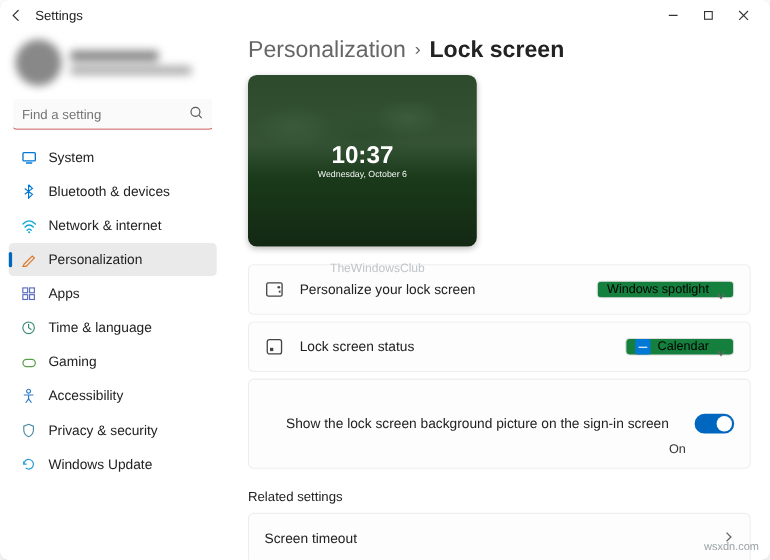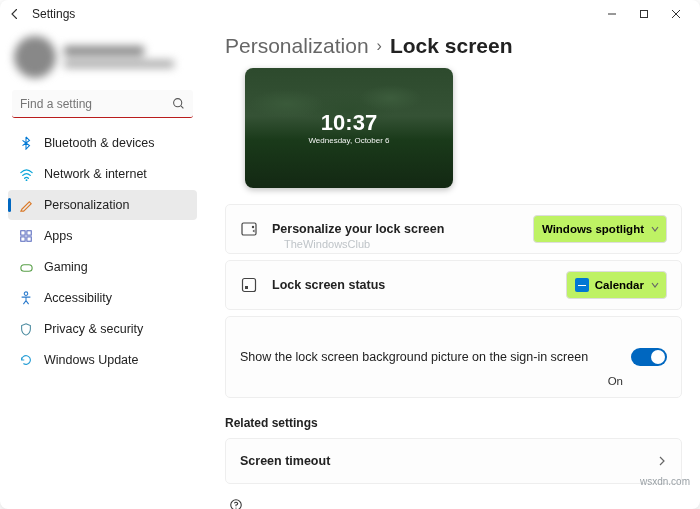--- a/index.html
+++ b/index.html
@@ -29,50 +29,50 @@
   .nav-item { display:flex; align-items:center; gap:10px; height:30px; padding:0 10px; border-radius:4px; font-size:12.5px; color:#222; cursor:pointer; position:relative;}
   .nav-item.active { background:#eaeaea; }
   .nav-item.active::before { content:""; position:absolute; left:0; top:8px; bottom:8px; width:3px; background:#0067c0; border-radius:2px;}
   .nav-ico { width:16px; height:16px; display:flex; align-items:center; justify-content:center; font-size:13px;}
 
   .main { flex:1; padding: 0 18px 0 20px; overflow-y:auto; }
   .breadcrumb { display:flex; align-items:center; gap:8px; font-size:21px; font-weight:600; color:#222; margin:6px 0 10px;}
   .breadcrumb .bc-parent { color:#666; font-weight:500;}
   .bc-sep { font-size:16px; color:#666; font-weight:400;}
 
-  .preview { width:208px; height:120px; border-radius:8px; overflow:hidden; background:linear-gradient(180deg,#2d4a2d 0%,#355235 40%,#1a3a1a 60%,#132813 100%); position:relative; display:flex; align-items:center; justify-content:center; flex-direction:column; color:#fff; margin-bottom:16px; box-shadow:0 2px 6px rgba(0,0,0,0.25);margin-left:20px;}
+  .preview { width:208px; height:156px; border-radius:8px; overflow:hidden; background:linear-gradient(180deg,#2d4a2d 0%,#355235 40%,#1a3a1a 60%,#132813 100%); position:relative; display:flex; align-items:center; justify-content:center; flex-direction:column; color:#fff; margin-bottom:16px; box-shadow:0 2px 6px rgba(0,0,0,0.25);}
   .preview::before{content:"";position:absolute;inset:0;background:
     radial-gradient(ellipse 30% 20% at 20% 30%, #3a5a3a 0%, transparent 60%),
     radial-gradient(ellipse 25% 18% at 70% 25%, #3c5c3c 0%, transparent 60%),
     radial-gradient(ellipse 35% 22% at 50% 35%, #2e4d2e 0%, transparent 65%);}
   .pv-time { position:relative; font-size:22px; font-weight:600; line-height:1;}
   .pv-date { position:relative; font-size:8px; margin-top:2px; opacity:.95;}
 
-  .card { background:#fdfdfd; border:1px solid #eee; border-radius:5px; padding:10px 14px; display:flex; align-items:center; gap:14px; margin-bottom:6px; min-height:46px;font-weight:bold;}
+  .card { background:#fdfdfd; border:1px solid #eee; border-radius:5px; padding:10px 14px; display:flex; align-items:center; gap:14px; margin-bottom:6px; min-height:46px;}
   .card-ico { width:18px; height:18px; display:flex; align-items:center; justify-content:center; color:#444;}
   .card-body { flex:1; display:flex; flex-direction:column;}
   .card-title { font-size:12.5px; color:#222;}
   .card-sub { font-size:10.5px; color:#777; margin-top:1px;}
-  .dd { height:28px; border:1px solid #ddd; background:#bef264; border-radius:4px; padding:0 22px 0 8px; font-size:11.5px; display:flex; align-items:center; position:relative; gap:6px;}
+  .dd { height:16px; border:1px solid #ddd; background:#15803d; border-radius:4px; padding:0 22px 0 8px; font-size:11.5px; display:flex; align-items:center; position:relative; gap:6px;}
   .dd .chev { position:absolute; right:6px; top:8px; color:#666;}
   .cal-ico { width:14px; height:14px; background:#0078d4; border-radius:2px; display:inline-flex; align-items:center; justify-content:center;}
   .cal-ico::after{content:"";width:8px;height:1px;background:#fff;position:relative;}
 
-  .toggle-row { display:flex; align-items:center; padding:10px 14px; background:#fdfdfd; border:1px solid #eee; border-radius:5px; margin-bottom:18px;}
+  .toggle-row { display:flex; align-items:center; padding:10px 14px; background:#fdfdfd; border:1px solid #eee; border-radius:5px; margin-bottom:18px;text-align:right;}
   .toggle-row .lbl { flex:1; font-size:12.5px; color:#222;}
   .toggle-row .state { font-size:11.5px; color:#333; margin-right:8px;margin-top:48px;}
   .toggle { width:36px; height:18px; background:#0067c0; border-radius:10px; position:relative;}
   .toggle::after { content:""; position:absolute; right:2px; top:2px; width:14px; height:14px; background:#fff; border-radius:50%;}
 
-  .section-head { font-size:12px; font-weight:700; color:#222; margin:4px 0 8px;}
+  .section-head { font-size:12px; font-weight:400; color:#222; margin:4px 0 8px;}
   .link-row .chev-r { color:#666;}
   .ext-ico { color:#666;}
 
-  .watermark { position:absolute; left:284px; top:238px; font-size:11px; color:#bfc4c8; pointer-events:none;}
-  .footerwm { position:absolute; right:10px; bottom:22px; font-size:10px; color:#9aa1a6;}
+  .watermark { position:absolute; left:300px; top:238px; font-size:11px; color:#bfc4c8; pointer-events:none;}
+  .footerwm { position:absolute; right:10px; bottom:6px; font-size:10px; color:#9aa1a6;}
   .gethelp { display:flex; align-items:center; gap:10px; padding:8px 4px; font-size:12px; color:#1b6ec2;}
   .gethelp .gh-ico{ color:#333;}
 </style>
 </head>
 <body>
 
 <div class="titlebar">
   <div class="tb-left">
     <span class="tb-back">
       <svg viewBox="0 0 16 16" width="12" height="12">
@@ -115,20 +115,29 @@
       <span class="search-ico">
         <svg width="13" height="13" viewBox="0 0 16 16">
             <circle cx="7" cy="7" r="5" stroke="#555" stroke-width="1.3" fill="none"></circle>
             <line x1="11" y1="11" x2="14" y2="14" stroke="#555" stroke-width="1.3"></line>
           </svg>
       </span>
     </div>
     <div class="nav">
       <div class="nav-item">
         <span class="nav-ico">
+            <svg width="15" height="15" viewBox="0 0 16 16">
+              <rect x="2" y="3" width="12" height="8" rx="1" stroke="#0078d4" stroke-width="1.3" fill="none"></rect>
+              <line x1="5" y1="13" x2="11" y2="13" stroke="#0078d4" stroke-width="1.3"></line>
+            </svg>
+          </span>
+        <span>System</span>
+      </div>
+      <div class="nav-item">
+        <span class="nav-ico">
             <svg width="14" height="14" viewBox="0 0 16 16">
               <path d="M8 1 L12 5 L8 8 L12 11 L8 15 L8 1 M4 5 L8 8 M4 11 L8 8" stroke="#0078d4" stroke-width="1.2" fill="none"></path>
             </svg>
           </span>
         <span>Bluetooth &amp; devices</span>
       </div>
       <div class="nav-item">
         <span class="nav-ico">
             <svg width="15" height="15" viewBox="0 0 16 16">
               <path d="M2 6 Q8 0 14 6 M4 9 Q8 5 12 9 M6 12 Q8 10 10 12" stroke="#0aa5d9" stroke-width="1.3" fill="none" stroke-linecap="round"></path>
@@ -148,20 +157,29 @@
       <div class="nav-item">
         <span class="nav-ico">
             <svg width="14" height="14" viewBox="0 0 16 16">
               <rect x="2" y="2" width="5" height="5" stroke="#5a6bbf" stroke-width="1.2" fill="none"></rect>
               <rect x="9" y="2" width="5" height="5" stroke="#5a6bbf" stroke-width="1.2" fill="none"></rect>
               <rect x="2" y="9" width="5" height="5" stroke="#5a6bbf" stroke-width="1.2" fill="none"></rect>
               <rect x="9" y="9" width="5" height="5" stroke="#5a6bbf" stroke-width="1.2" fill="none"></rect>
             </svg>
           </span>
         <span>Apps</span>
+      </div>
+      <div class="nav-item">
+        <span class="nav-ico">
+            <svg width="14" height="14" viewBox="0 0 16 16">
+              <circle cx="8" cy="8" r="6" stroke="#3a8a77" stroke-width="1.2" fill="none"></circle>
+              <path d="M8 4 L8 8 L11 10" stroke="#3a8a77" stroke-width="1.2" fill="none"></path>
+            </svg>
+          </span>
+        <span>Time &amp; language</span>
       </div>
       <div class="nav-item">
         <span class="nav-ico">
             <svg width="15" height="15" viewBox="0 0 16 16">
               <rect x="2" y="5" width="12" height="7" rx="3.5" stroke="#5aa04a" stroke-width="1.2" fill="none"></rect>
             </svg>
           </span>
         <span>Gaming</span>
       </div>
       <div class="nav-item">

